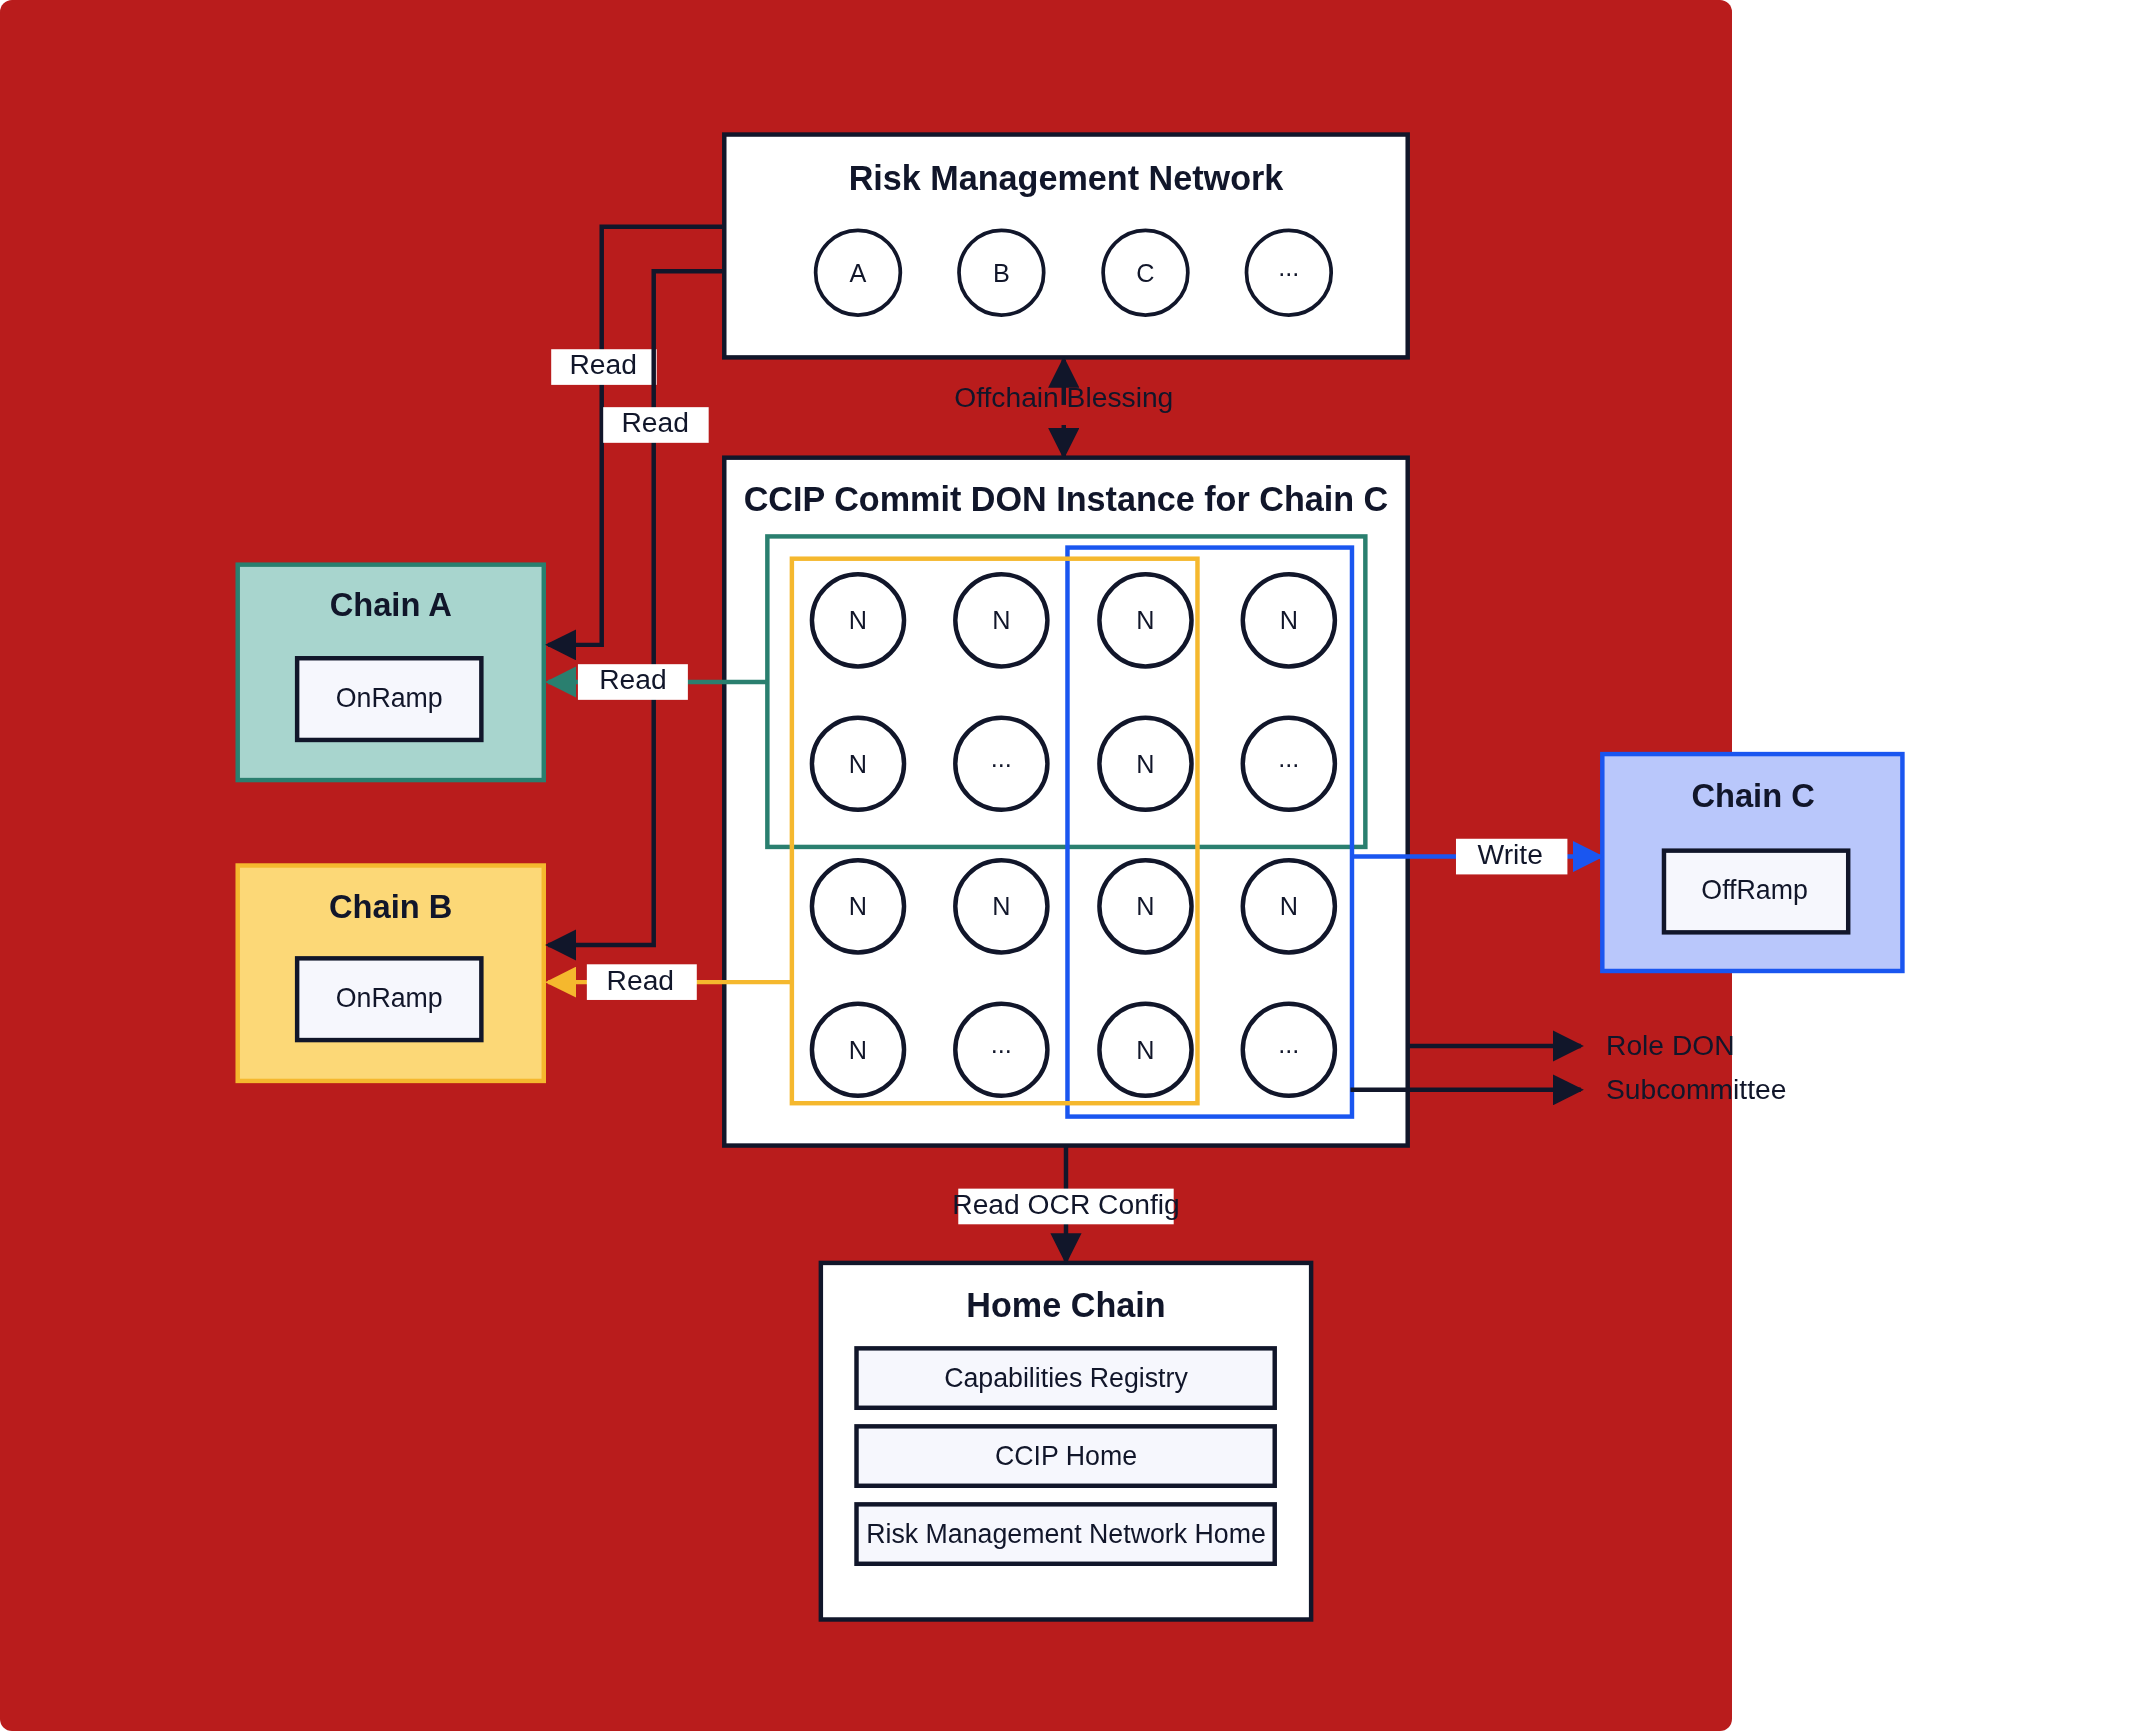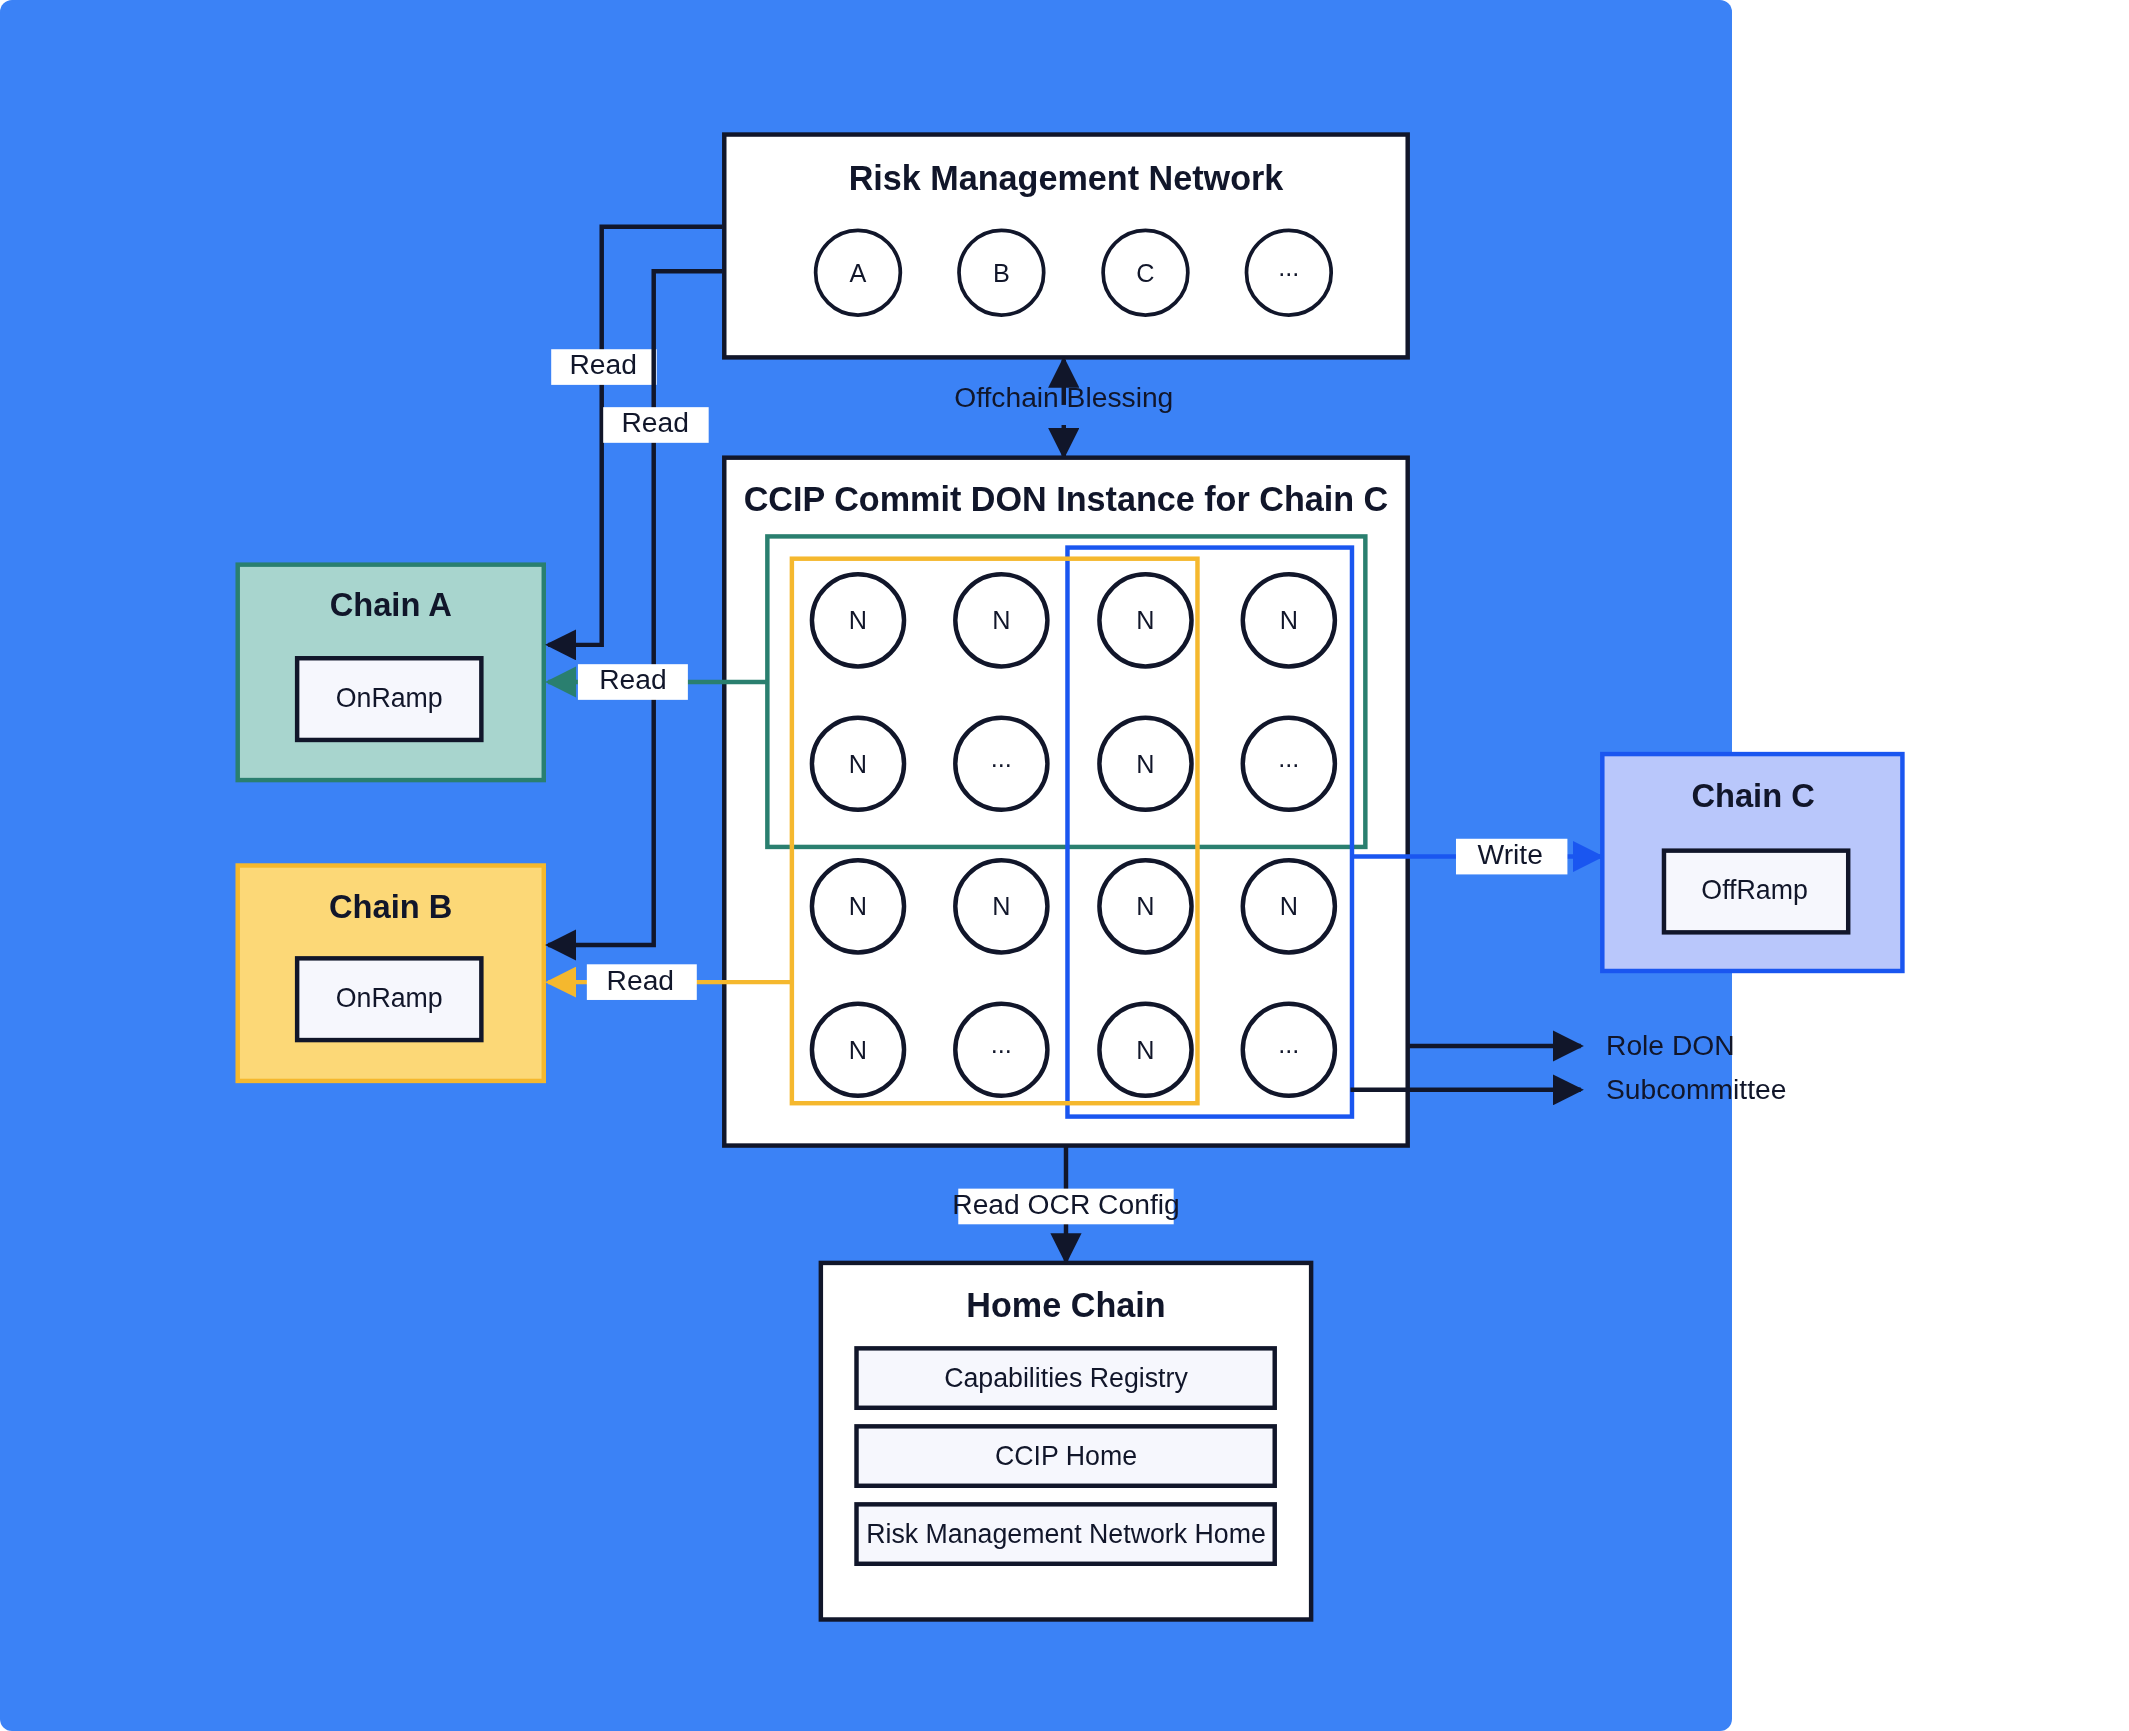--- a/index.html
+++ b/index.html
@@ -10,21 +10,21 @@
   body {
     font-family: "Liberation Sans", sans-serif;
     width: 2129px;
     height: 1731px;
     overflow: hidden;
   }
   #diagram-root {
     position: relative;
     width: 1732px;
     height: 1731px;
-    background: #3b82f6;
+    background: #b91c1c;
     border-radius: 12px;
   }
   svg#diagram {
     display: block;
     width: 2129px;
     height: 1731px;
   }
   .title-text {
     font-family: "Liberation Sans", sans-serif;
     font-weight: bold;

